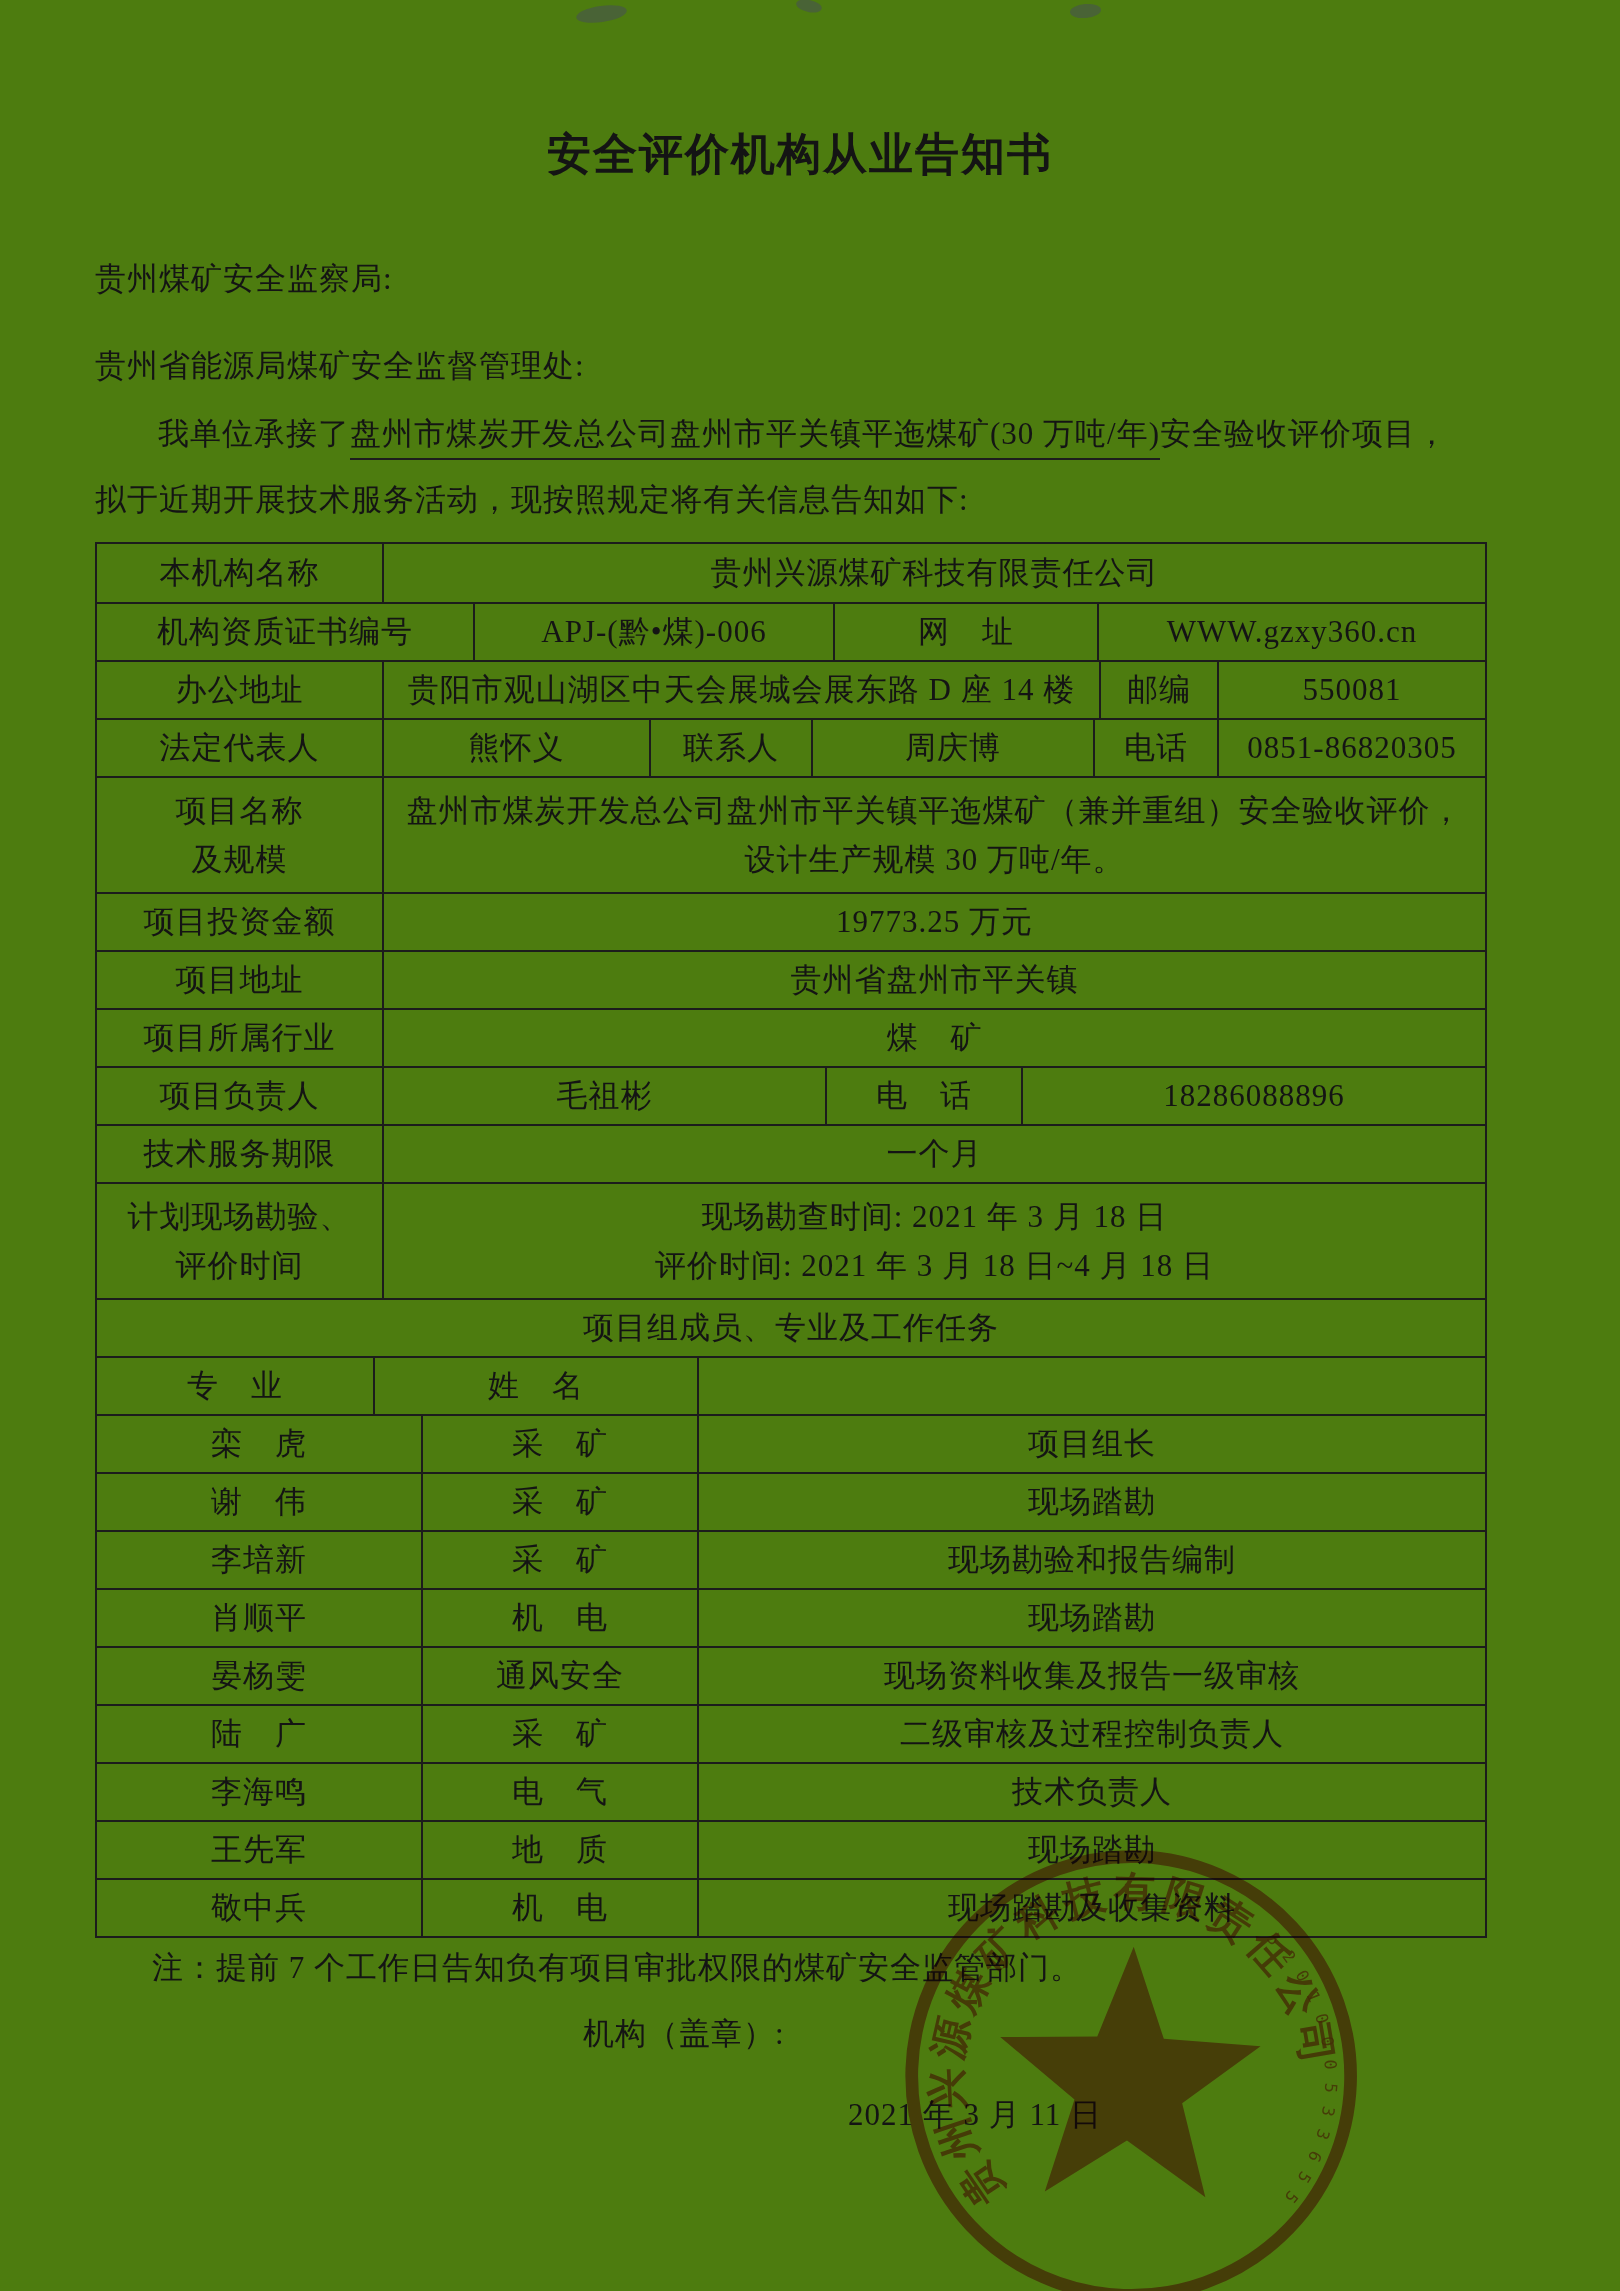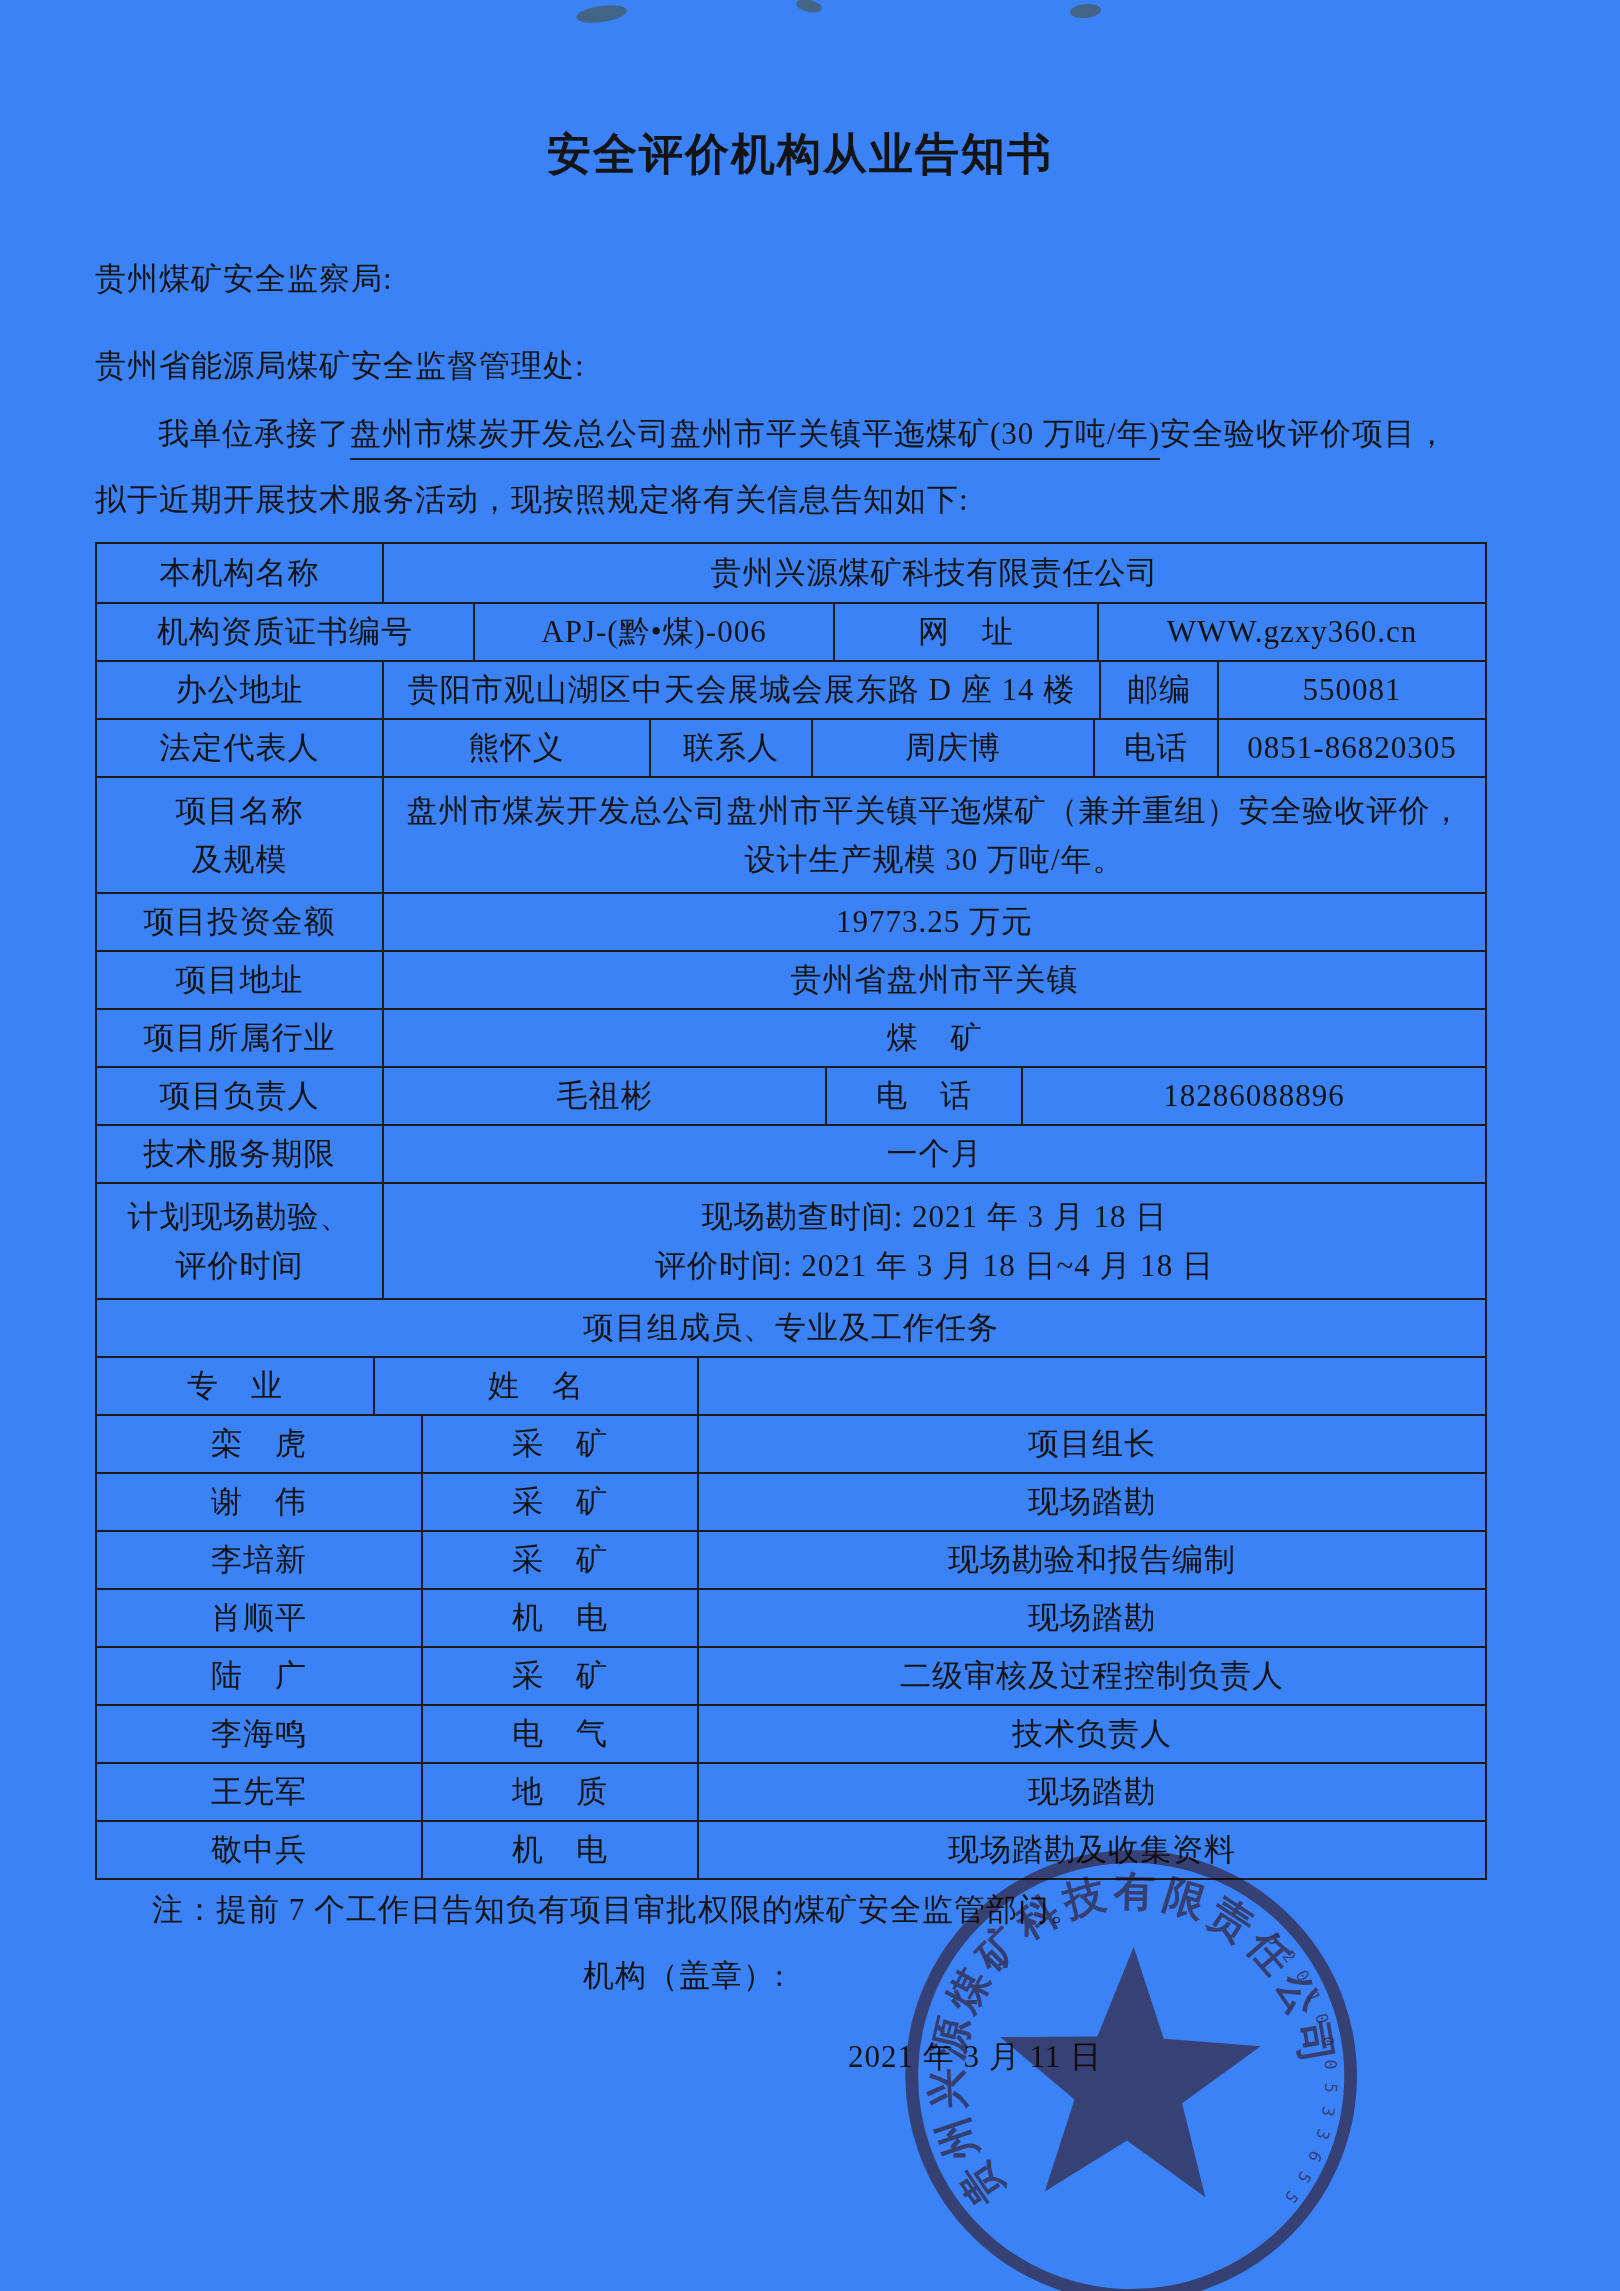--- a/index.html
+++ b/index.html
@@ -1,20 +1,20 @@
 <!DOCTYPE html>
 <html><head>
 <meta charset="utf-8">
 <style>
   html,body{margin:0;padding:0;background:#9a9a9a;}
   .page{
     position:relative;
     width:1620px;height:2292px;
     margin:0 auto;
-    background:#3b82f6;
+    background:#4d7c0f;
     overflow:hidden;
     font-family:"Liberation Serif","DejaVu Serif",serif;
     color:#141414;
   }
   .content{padding:0 115px 0 95px;}
   .doc-title{
     margin:125px 0 0 0;
     text-align:center;
     font-size:44px;font-weight:bold;
     letter-spacing:2px;
@@ -204,20 +204,25 @@
         <div class="td w331">李培新</div>
         <div class="td w282">采　矿</div>
         <div class="td grow">现场勘验和报告编制</div>
       </div>
       <div class="tr h1">
         <div class="td w331">肖顺平</div>
         <div class="td w282">机　电</div>
         <div class="td grow">现场踏勘</div>
       </div>
       <div class="tr h1">
+        <div class="td w331">晏杨雯</div>
+        <div class="td w282">通风安全</div>
+        <div class="td grow">现场资料收集及报告一级审核</div>
+      </div>
+      <div class="tr h1">
         <div class="td w331">陆　广</div>
         <div class="td w282">采　矿</div>
         <div class="td grow">二级审核及过程控制负责人</div>
       </div>
       <div class="tr h1">
         <div class="td w331">李海鸣</div>
         <div class="td w282">电　气</div>
         <div class="td grow">技术负责人</div>
       </div>
       <div class="tr h1">

